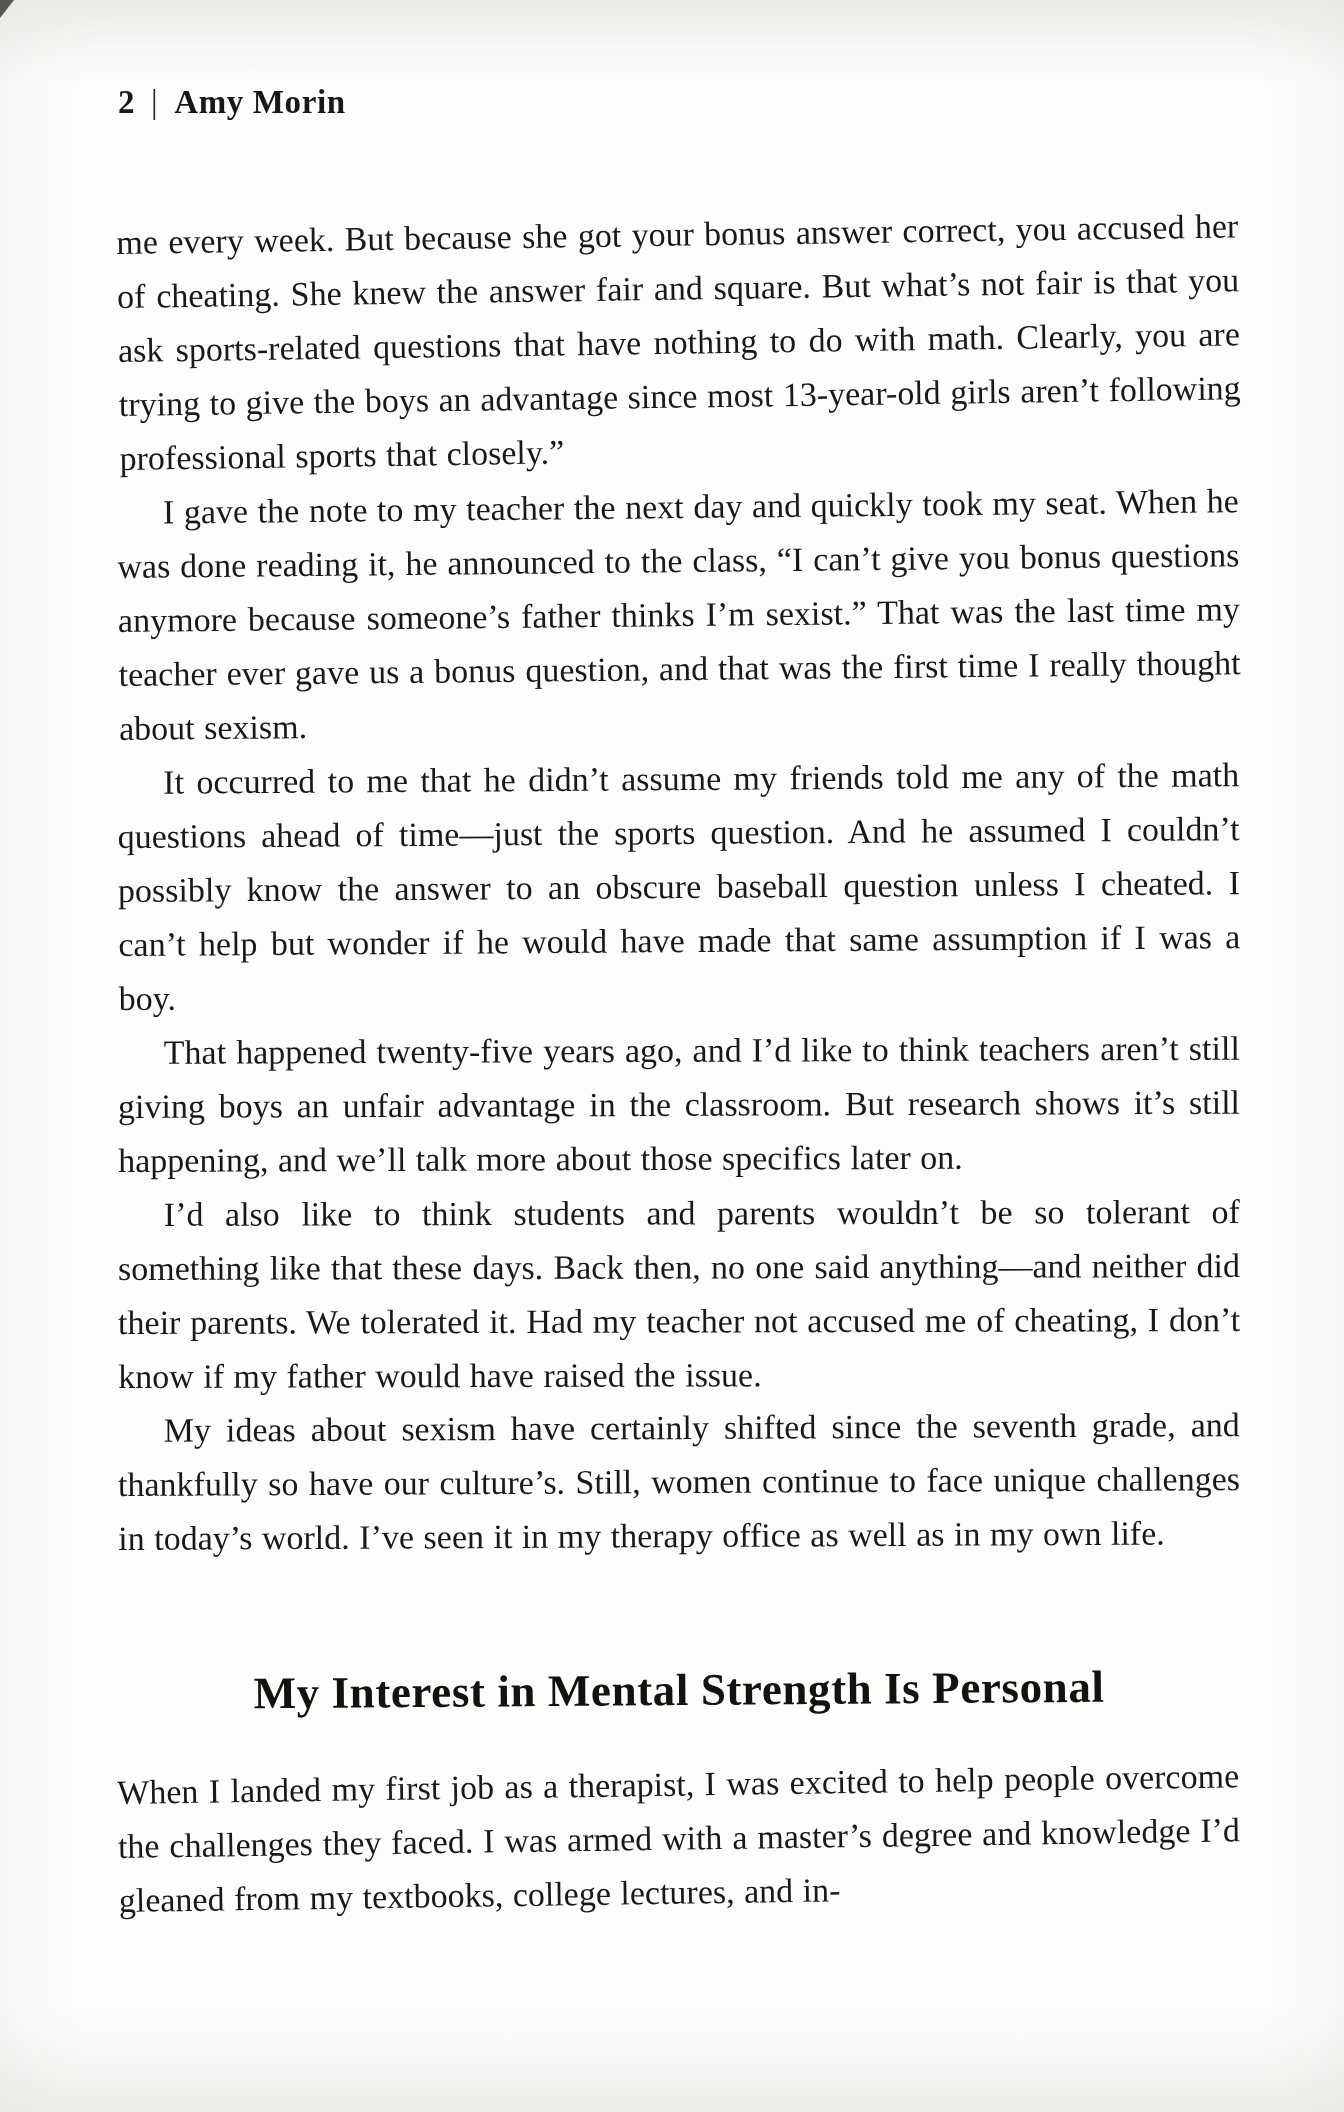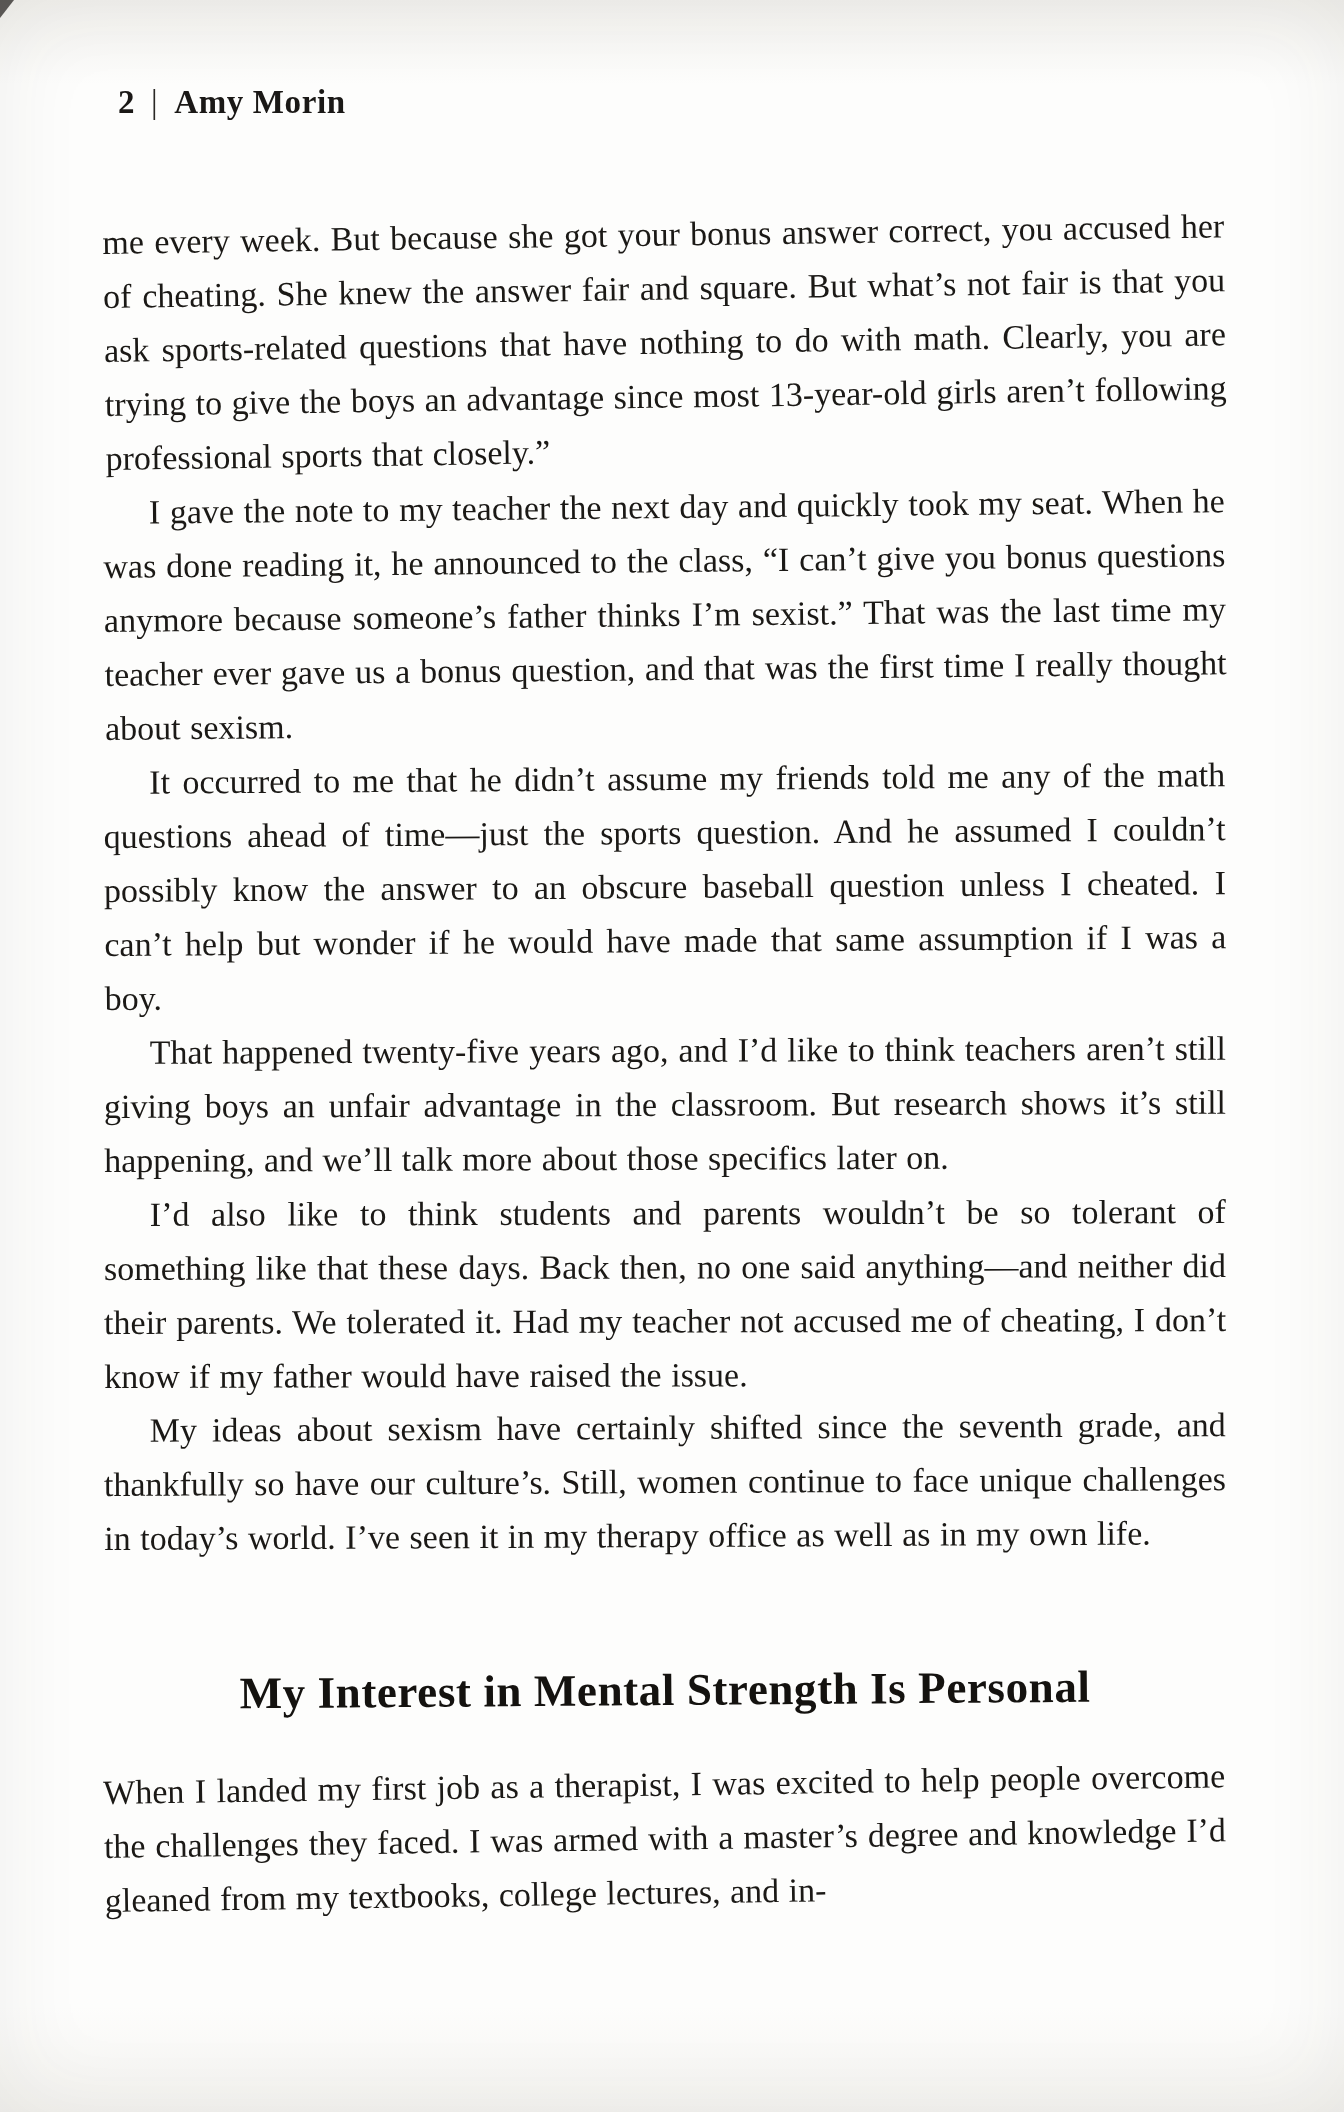--- a/index.html
+++ b/index.html
@@ -21,21 +21,21 @@
     border-top:18px solid rgba(40,38,35,0.75);
     border-right:14px solid transparent;
   }
   .page-header {
     position:absolute; top:84px; left:118px;
     font-size:33px; font-weight:bold; letter-spacing:0.6px;
     color:#1a1816;
   }
   .page-header .sep { font-weight:normal; margin:0 16px; color:#2a2825; }
   .body-text {
-    position:absolute; top:216px; left:104px; width:1122px;
+    position:absolute; top:216px; left:118px; width:1122px;
   }
   .body-text p {
     font-size:34px; line-height:54px;
     text-align:justify; text-indent:46px;
     color:#1b1916;
     word-spacing:1px;
   }
   .body-text p.noindent { text-indent:0; }
   .section-heading {
     font-size:45px; font-weight:bold; text-align:center;

